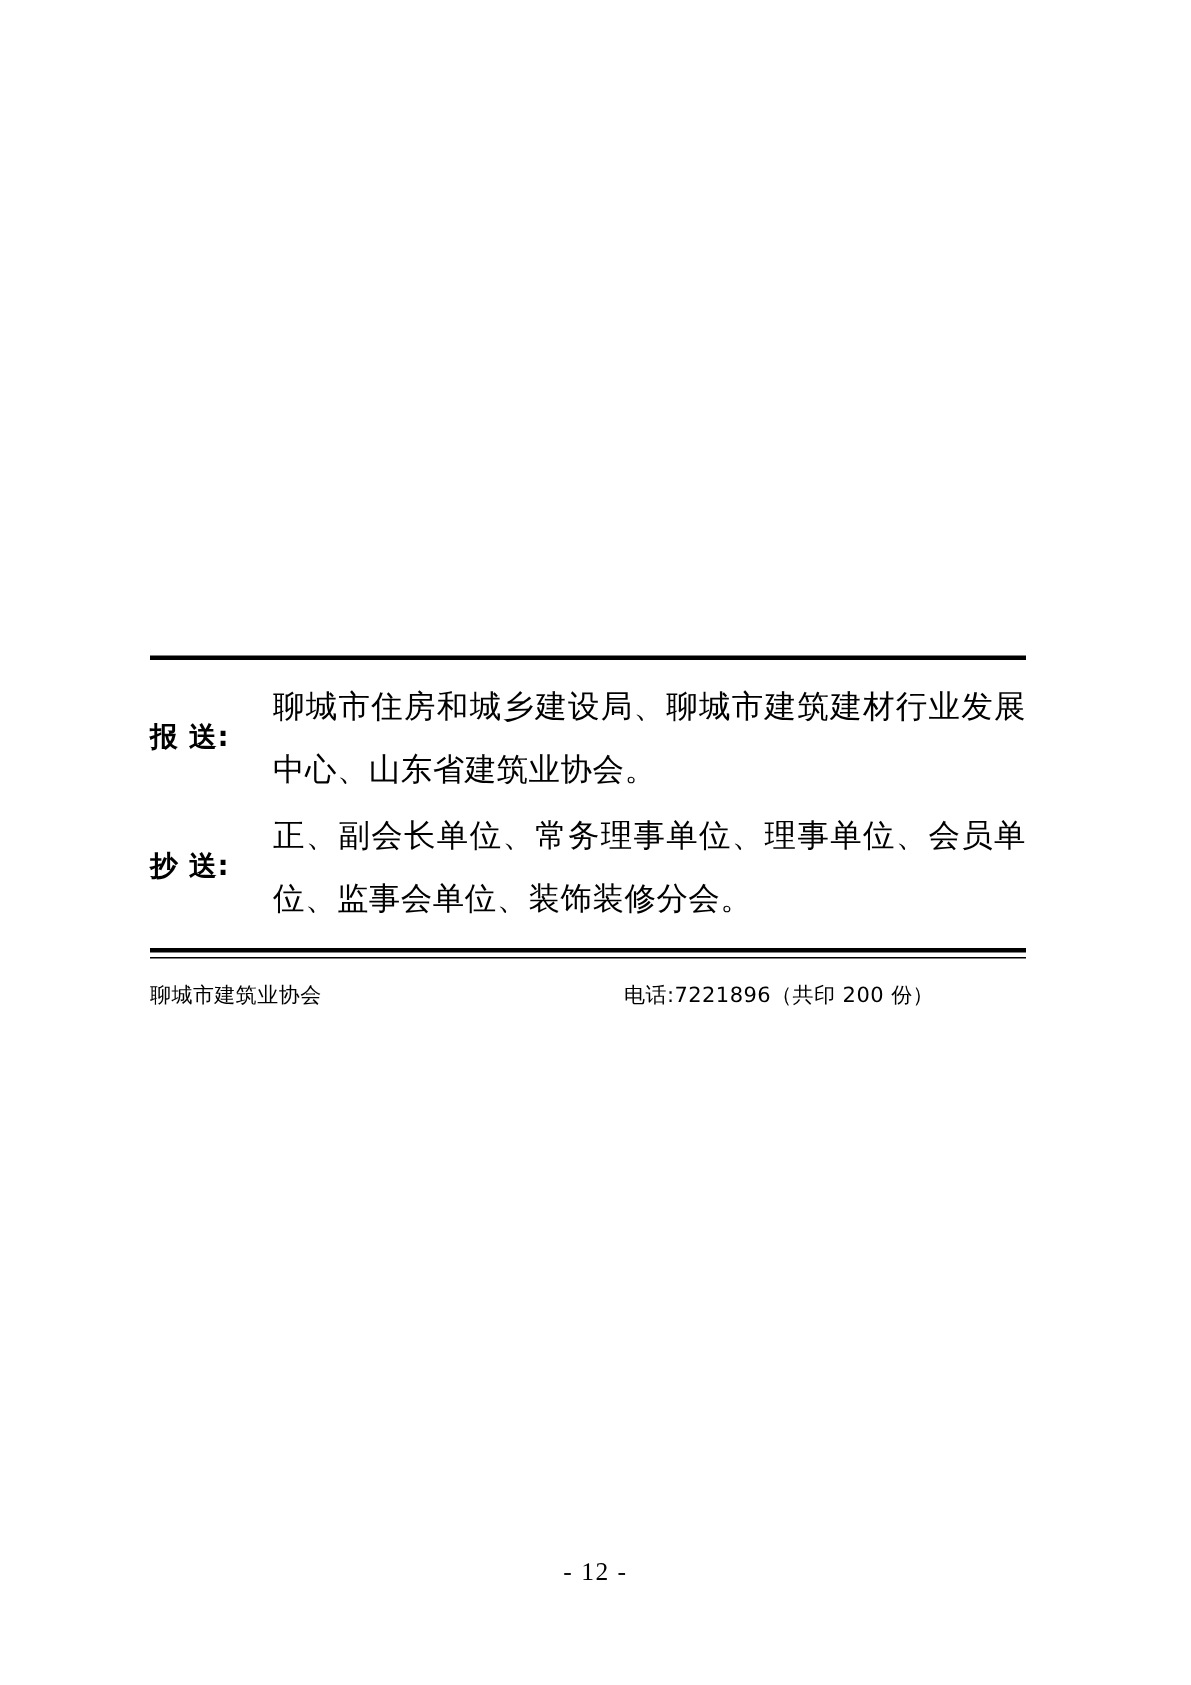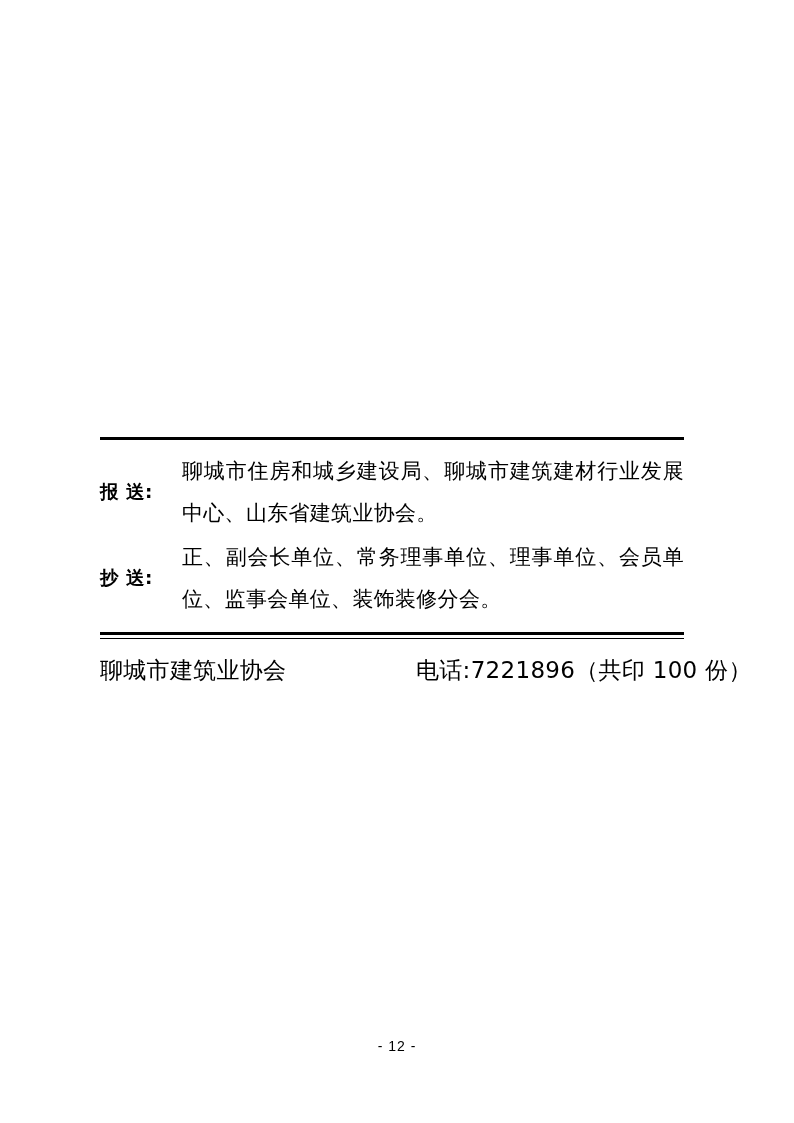--- a/index.html
+++ b/index.html
@@ -81,44 +81,44 @@
   }
 
   
   .footer-line {
     position: absolute;
     left: 100px;
     top: 655px;
     width: 606px;
     display: flex;
     align-items: baseline;
-    font-size: 23px;
+    font-size: 14px;
   }
   .footer-org {
     flex: 0 0 auto;
     letter-spacing: 0.3px;
   }
   .footer-contact {
     position: absolute;
     left: 316px;
     top: 0;
     white-space: nowrap;
     letter-spacing: 0.3px;
   }
 
   
   .page-number {
     position: absolute;
     left: 0;
     top: 1038px;
     width: 794px;
     text-align: center;
-    font-size: 14px;
+    font-size: 17px;
     letter-spacing: 1px;
-    font-family: Liberation Sans, sans-serif;
+    font-family: Liberation Serif, serif;
   }
 </style>
 </head>
 <body>
 
 <div class="page">
 
   <div class="dist-block">
 
     <div class="rule-top"></div>
@@ -137,18 +137,18 @@
 
     </div>
 
     <div class="rule-bottom-outer"></div>
     <div class="rule-bottom-inner"></div>
 
   </div>
 
   <div class="footer-line">
     <span class="footer-org">聊城市建筑业协会</span>
-    <span class="footer-contact">电话:7221896（共印 100 份）</span>
+    <span class="footer-contact">电话:7221896（共印 200 份）</span>
   </div>
 
   <div class="page-number">- 12 -</div>
 
 </div>
 
 </body></html>

